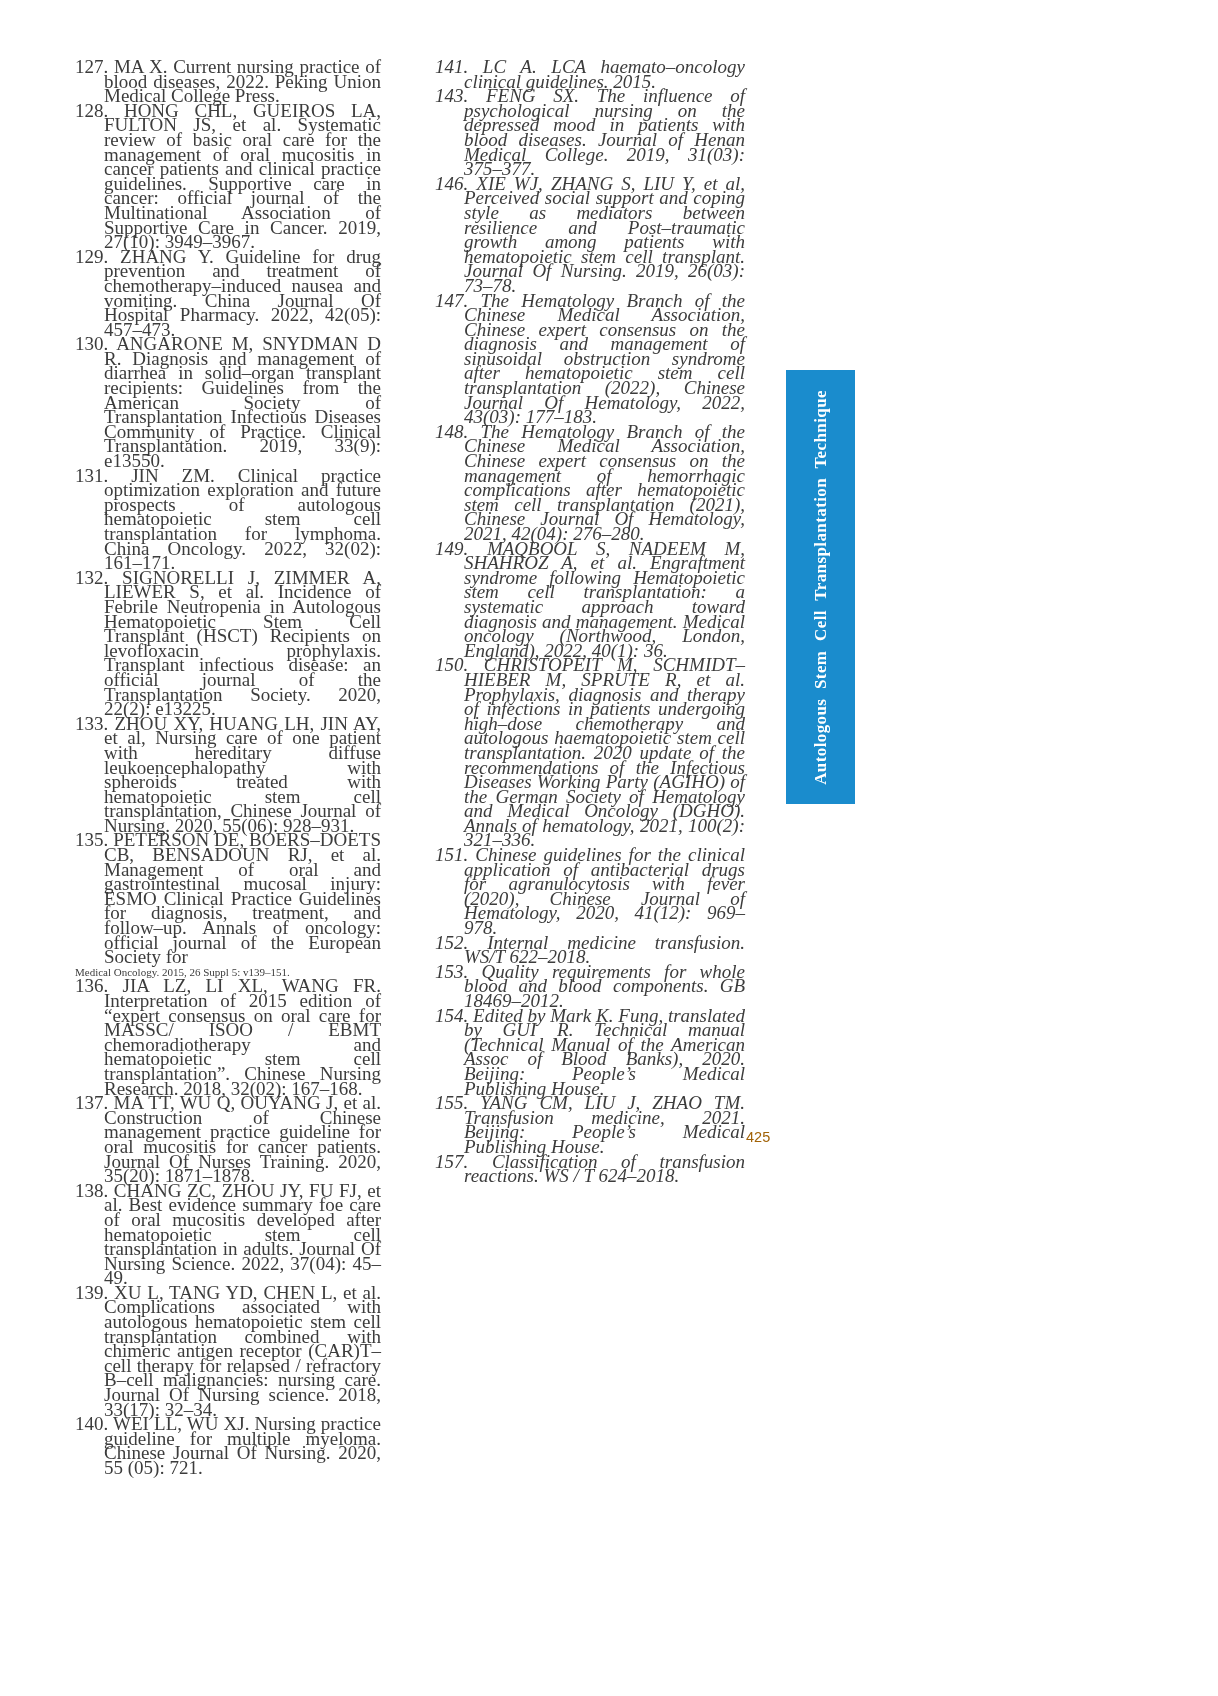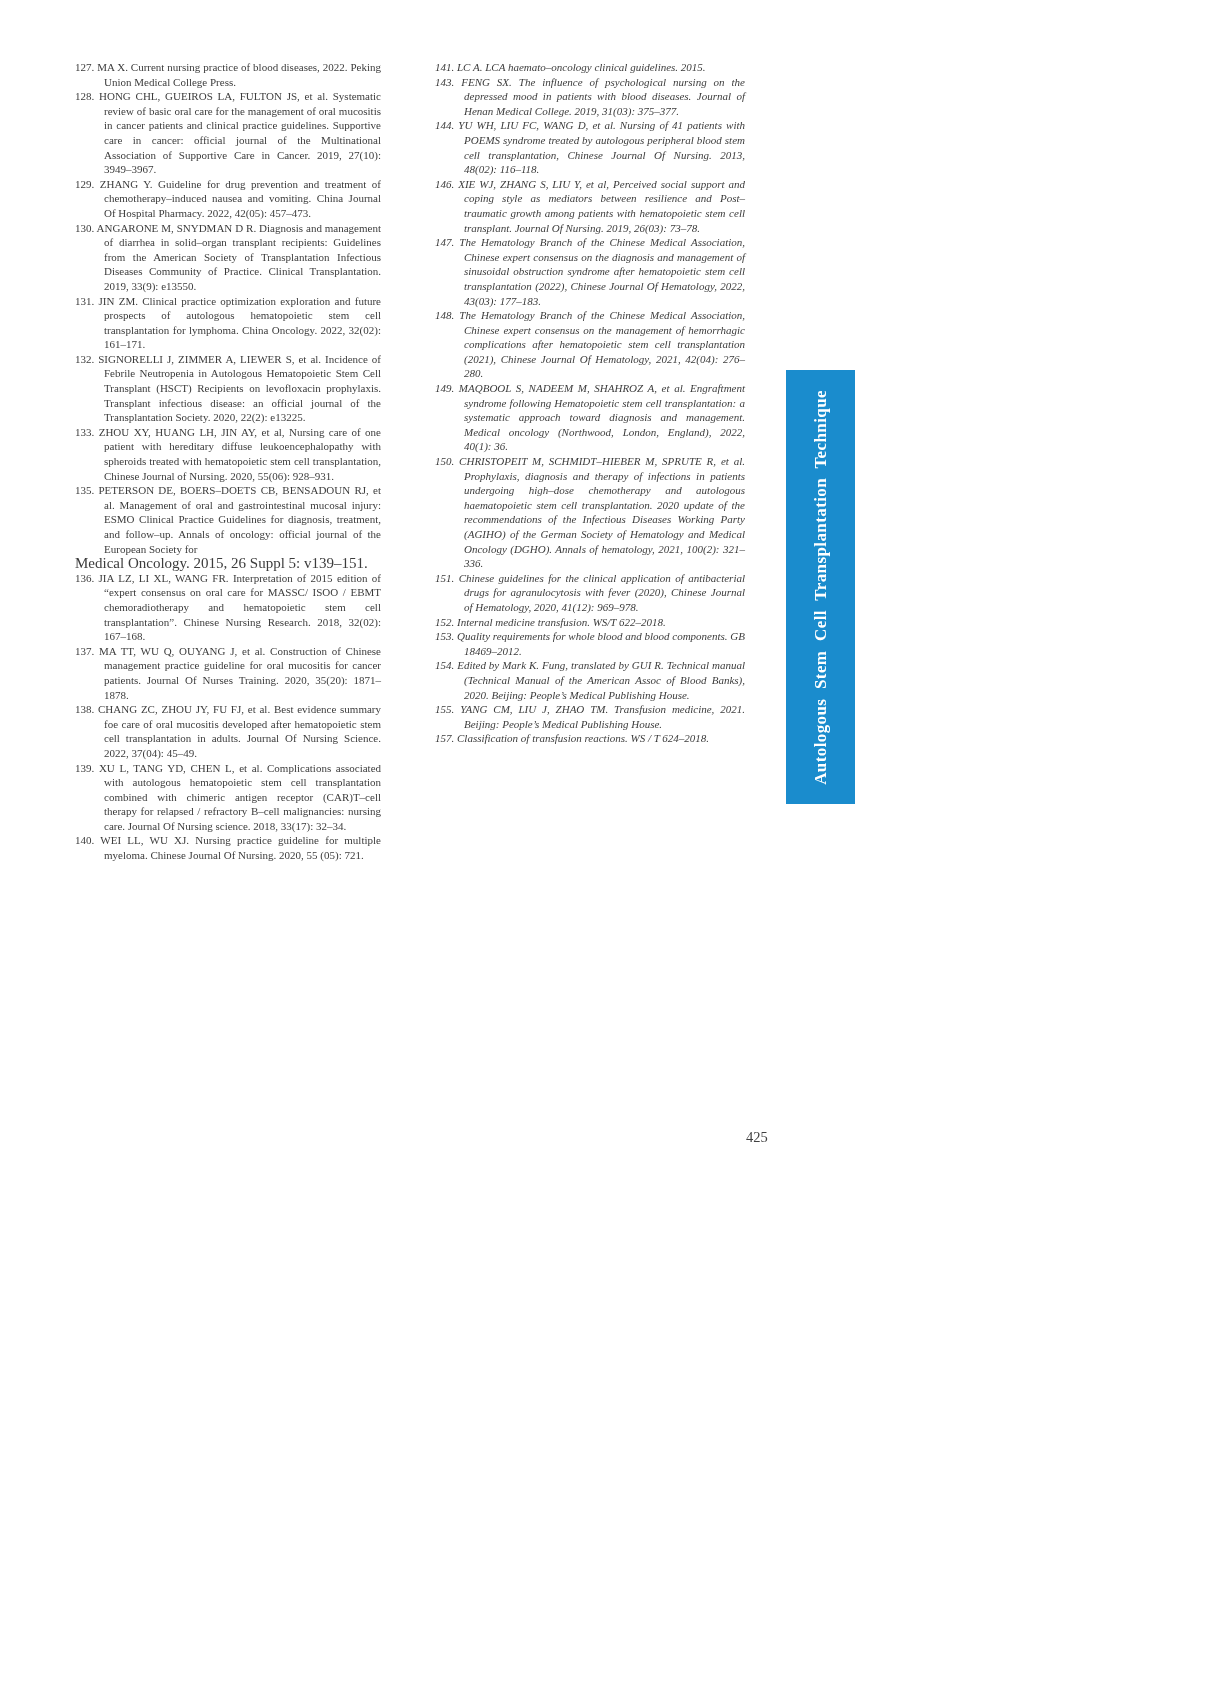--- a/index.html
+++ b/index.html
@@ -15,29 +15,29 @@
   .columns {
     position: absolute;
     left: 75px;
     top: 60px;
     display: flex;
     gap: 54px;
   }
   .col { width: 306px; }
   .col.right { width: 310px; font-style: italic; }
   .ref {
-    font-size: 11px;
+    font-size: 19px;
     line-height: 14.6px;
     text-align: justify;
     padding-left: 29px;
     text-indent: -29px;
   }
   .ref .num { white-space: nowrap; }
   .ref-cont {
-    font-size: 15px;
+    font-size: 11px;
     line-height: 14.6px;
     text-align: justify;
     padding-left: 0;
     text-indent: 0;
   }
   .side-tab {
     position: absolute;
     left: 786px;
     top: 370px;
     width: 69px;
@@ -55,23 +55,23 @@
     font-family: "Liberation Serif", serif;
     font-weight: bold;
     font-size: 17px;
     letter-spacing: 0.4px;
     word-spacing: 5px;
   }
   .page-number {
     position: absolute;
     left: 746px;
     top: 1129px;
-    font-family: Liberation Serif, serif;
+    font-family: Liberation Sans, sans-serif;
     font-size: 14.5px;
-    color: #404040;
+    color: #a16207;
   }
 </style>
 </head>
 <body>
 
 <div class="page">
 
   <div class="columns">
     <div class="col" id="col-left">
         <div class="ref"><span class="num">127.</span> <span>MA X. Current nursing practice of blood diseases, 2022. Peking Union Medical College Press.</span></div>
@@ -85,21 +85,20 @@
         <div class="ref-cont">Medical Oncology. 2015, 26 Suppl 5: v139–151.</div>
         <div class="ref"><span class="num">136.</span> <span>JIA LZ, LI XL, WANG FR. Interpretation of 2015 edition of “expert consensus on oral care for MASSC/ ISOO / EBMT chemoradiotherapy and hematopoietic stem cell transplantation”. Chinese Nursing Research. 2018, 32(02): 167–168.</span></div>
         <div class="ref"><span class="num">137.</span> <span>MA TT, WU Q, OUYANG J, et al. Construction of Chinese management practice guideline for oral mucositis for cancer patients. Journal Of Nurses Training. 2020, 35(20): 1871–1878.</span></div>
         <div class="ref"><span class="num">138.</span> <span>CHANG ZC, ZHOU JY, FU FJ, et al. Best evidence summary foe care of oral mucositis developed after hematopoietic stem cell transplantation in adults. Journal Of Nursing Science. 2022, 37(04): 45–49.</span></div>
         <div class="ref"><span class="num">139.</span> <span>XU L, TANG YD, CHEN L, et al. Complications associated with autologous hematopoietic stem cell transplantation combined with chimeric antigen receptor (CAR)T–cell therapy for relapsed / refractory B–cell malignancies: nursing care. Journal Of Nursing science. 2018, 33(17): 32–34.</span></div>
         <div class="ref"><span class="num">140.</span> <span>WEI LL, WU XJ. Nursing practice guideline for multiple myeloma. Chinese Journal Of Nursing. 2020, 55 (05): 721.</span></div>
       </div>
     <div class="col right" id="col-right">
         <div class="ref"><span class="num">141.</span> <span>LC A. LCA haemato–oncology clinical guidelines. 2015.</span></div>
         <div class="ref"><span class="num">143.</span> <span>FENG SX. The influence of psychological nursing on the depressed mood in patients with blood diseases. Journal of Henan Medical College. 2019, 31(03): 375–377.</span></div>
-        <div class="ref"><span class="num">144.</span> <span>YU WH, LIU FC, WANG D, et al. Nursing of 41 patients with POEMS syndrome treated by autologous peripheral blood stem cell transplantation, Chinese Journal Of Nursing. 2013, 48(02): 116–118.</span></div>
         <div class="ref"><span class="num">146.</span> <span>XIE WJ, ZHANG S, LIU Y, et al, Perceived social support and coping style as mediators between resilience and Post–traumatic growth among patients with hematopoietic stem cell transplant. Journal Of Nursing. 2019, 26(03): 73–78.</span></div>
         <div class="ref"><span class="num">147.</span> <span>The Hematology Branch of the Chinese Medical Association, Chinese expert consensus on the diagnosis and management of sinusoidal obstruction syndrome after hematopoietic stem cell transplantation (2022), Chinese Journal Of Hematology, 2022, 43(03): 177–183.</span></div>
         <div class="ref"><span class="num">148.</span> <span>The Hematology Branch of the Chinese Medical Association, Chinese expert consensus on the management of hemorrhagic complications after hematopoietic stem cell transplantation (2021), Chinese Journal Of Hematology, 2021, 42(04): 276–280.</span></div>
         <div class="ref"><span class="num">149.</span> <span>MAQBOOL S, NADEEM M, SHAHROZ A, et al. Engraftment syndrome following Hematopoietic stem cell transplantation: a systematic approach toward diagnosis and management. Medical oncology (Northwood, London, England), 2022, 40(1): 36.</span></div>
         <div class="ref"><span class="num">150.</span> <span>CHRISTOPEIT M, SCHMIDT–HIEBER M, SPRUTE R, et al. Prophylaxis, diagnosis and therapy of infections in patients undergoing high–dose chemotherapy and autologous haematopoietic stem cell transplantation. 2020 update of the recommendations of the Infectious Diseases Working Party (AGIHO) of the German Society of Hematology and Medical Oncology (DGHO). Annals of hematology, 2021, 100(2): 321–336.</span></div>
         <div class="ref"><span class="num">151.</span> <span>Chinese guidelines for the clinical application of antibacterial drugs for agranulocytosis with fever (2020), Chinese Journal of Hematology, 2020, 41(12): 969–978.</span></div>
         <div class="ref"><span class="num">152.</span> <span>Internal medicine transfusion. WS/T 622–2018.</span></div>
         <div class="ref"><span class="num">153.</span> <span>Quality requirements for whole blood and blood components. GB 18469–2012.</span></div>
         <div class="ref"><span class="num">154.</span> <span>Edited by Mark K. Fung, translated by GUI R. Technical manual (Technical Manual of the American Assoc of Blood Banks), 2020. Beijing: People’s Medical Publishing House.</span></div>
         <div class="ref"><span class="num">155.</span> <span>YANG CM, LIU J, ZHAO TM. Transfusion medicine, 2021. Beijing: People’s Medical Publishing House.</span></div>

